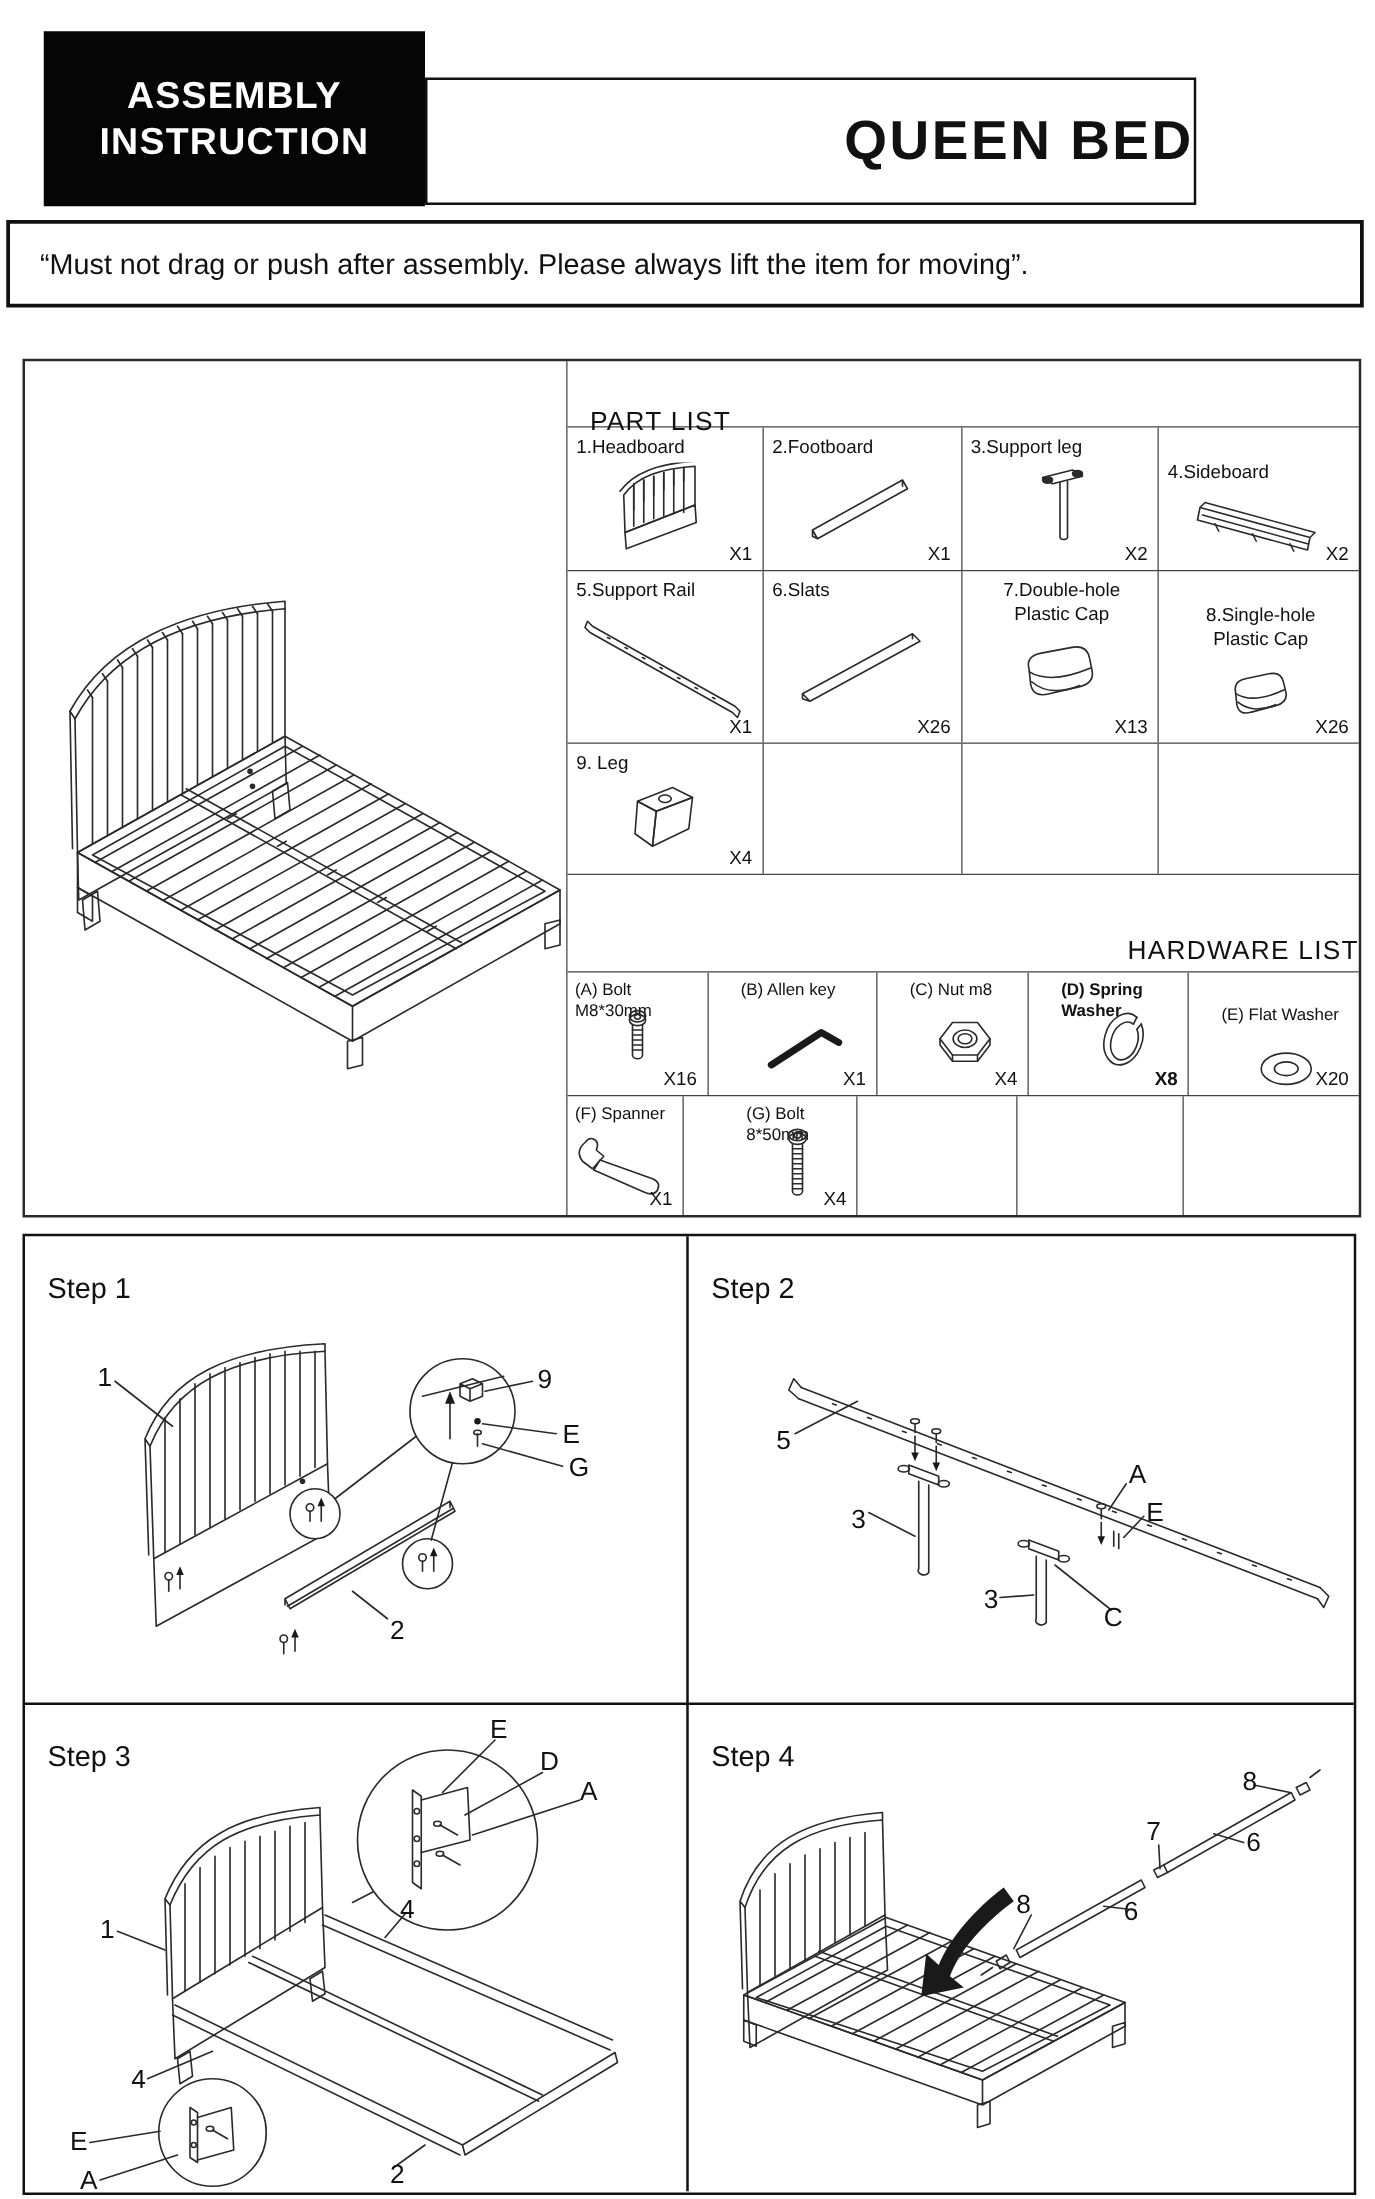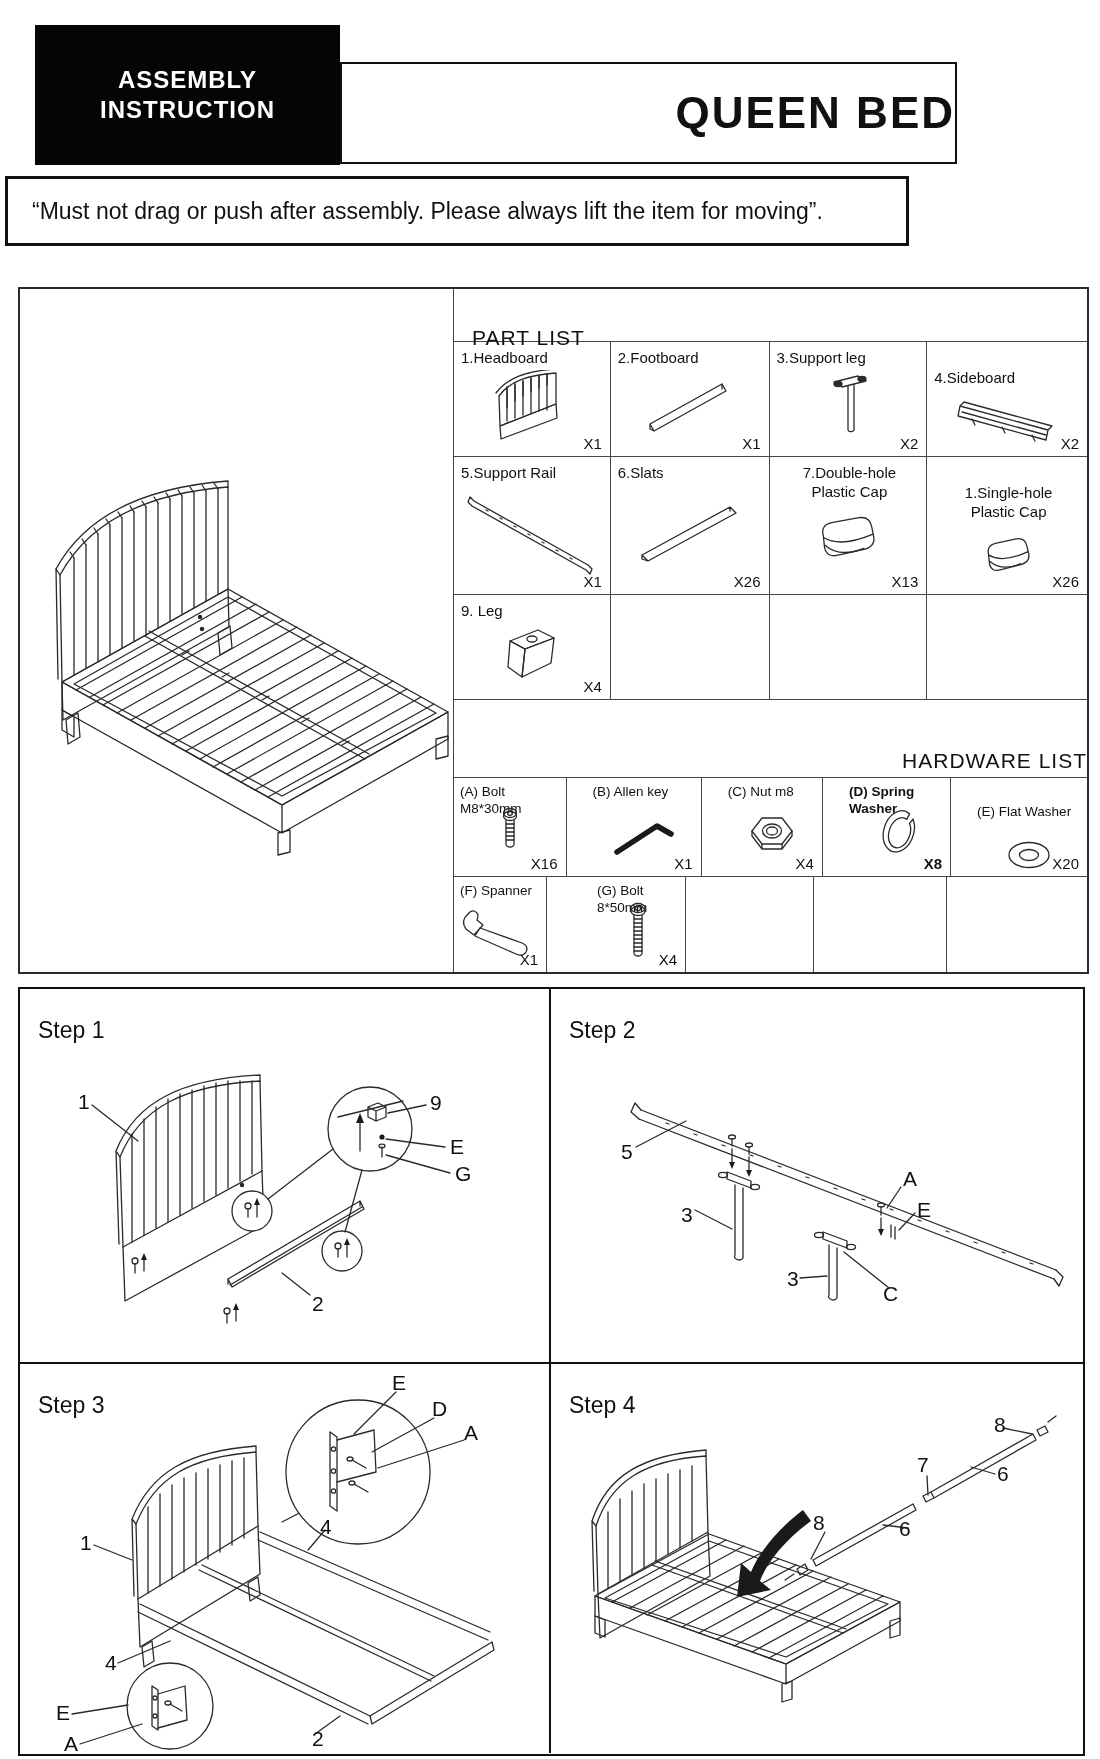--- a/index.html
+++ b/index.html
@@ -1,24 +1,24 @@
 <!DOCTYPE html>
 <html><head>
 <meta charset="utf-8">
 <style>
   html,body{margin:0;padding:0;background:#fff;}
   .page{position:relative;width:1100px;height:1759px;background:#fff;
         font-family:"Liberation Sans",sans-serif;color:#111;overflow:hidden;}
   .logo-box{position:absolute;left:35px;top:25px;width:305px;height:140px;background:#050505;
             display:flex;flex-direction:column;align-items:center;justify-content:center;z-index:2;}
-  .logo-box div{color:#fff;font-weight:bold;font-size:24px;letter-spacing:1px;line-height:1.25;}
+  .logo-box div{color:#fff;font-weight:bold;font-size:30px;letter-spacing:1px;line-height:1.25;}
   .title-box{position:absolute;left:340px;top:62px;width:613px;height:98px;border:2px solid #111;
              display:flex;align-items:center;justify-content:flex-end;}
   .title-box span{font-size:44px;font-weight:bold;letter-spacing:2px;}
-  .warn-box{position:absolute;left:5px;top:176px;width:904px;height:70px;border:3px solid #111;
+  .warn-box{position:absolute;left:5px;top:176px;width:1086px;height:70px;border:3px solid #111;
             display:flex;align-items:center;box-sizing:border-box;}
   .warn-box span{font-size:23px;padding-left:24px;}
   .content-box{position:absolute;left:18px;top:287px;width:1067px;height:683px;border:2px solid #2b2b2b;box-sizing:content-box;}
   .bed-illu{position:absolute;left:12px;top:138px;}
   .ptable{position:absolute;left:433px;top:0;width:634px;height:683px;border-left:1.5px solid #444;box-sizing:border-box;}
   .trow{display:flex;border-bottom:1.5px solid #444;box-sizing:border-box;}
   .trow.last{border-bottom:none;gap:44px;}
   .list-title{align-items:center;}
   .list-title span{font-size:21px;letter-spacing:1px;padding-left:18px;margin-top:45px;}
   .cell{position:relative;border-right:1.5px solid #444;box-sizing:border-box;}
@@ -168,21 +168,21 @@
           <svg class="icon" style="top:56px;" width="80" height="56" viewBox="0 0 80 56">
             <g class="ln" transform="rotate(-6 40 28)">
               <path d="M16,20 Q14,9 27,8 L52,6 Q64,5 65,16 L66,26 Q67,36 55,38 L30,41 Q17,43 16,32 Z"></path>
               <path d="M17,30 Q30,44 55,37"></path>
               <path d="M16,22 Q32,34 65,24"></path>
             </g>
           </svg>
           <div class="qty">X13</div>
         </div>
         <div class="cell pc4">
-          <div class="cname ctr">1.Single-hole
+          <div class="cname ctr">8.Single-hole
 Plastic Cap</div>
           <svg class="icon" style="top:58px;" width="64" height="46" viewBox="0 0 64 46">
             <g class="ln" transform="rotate(-6 32 23)">
               <path d="M14,17 Q13,8 23,7 L42,5 Q52,4 53,13 L54,21 Q55,29 45,31 L25,34 Q15,36 14,27 Z"></path>
               <path d="M15,25 Q26,36 45,30"></path>
               <path d="M14,18 Q27,28 53,19"></path>
             </g>
           </svg>
           <div class="qty">X26</div>
         </div>

